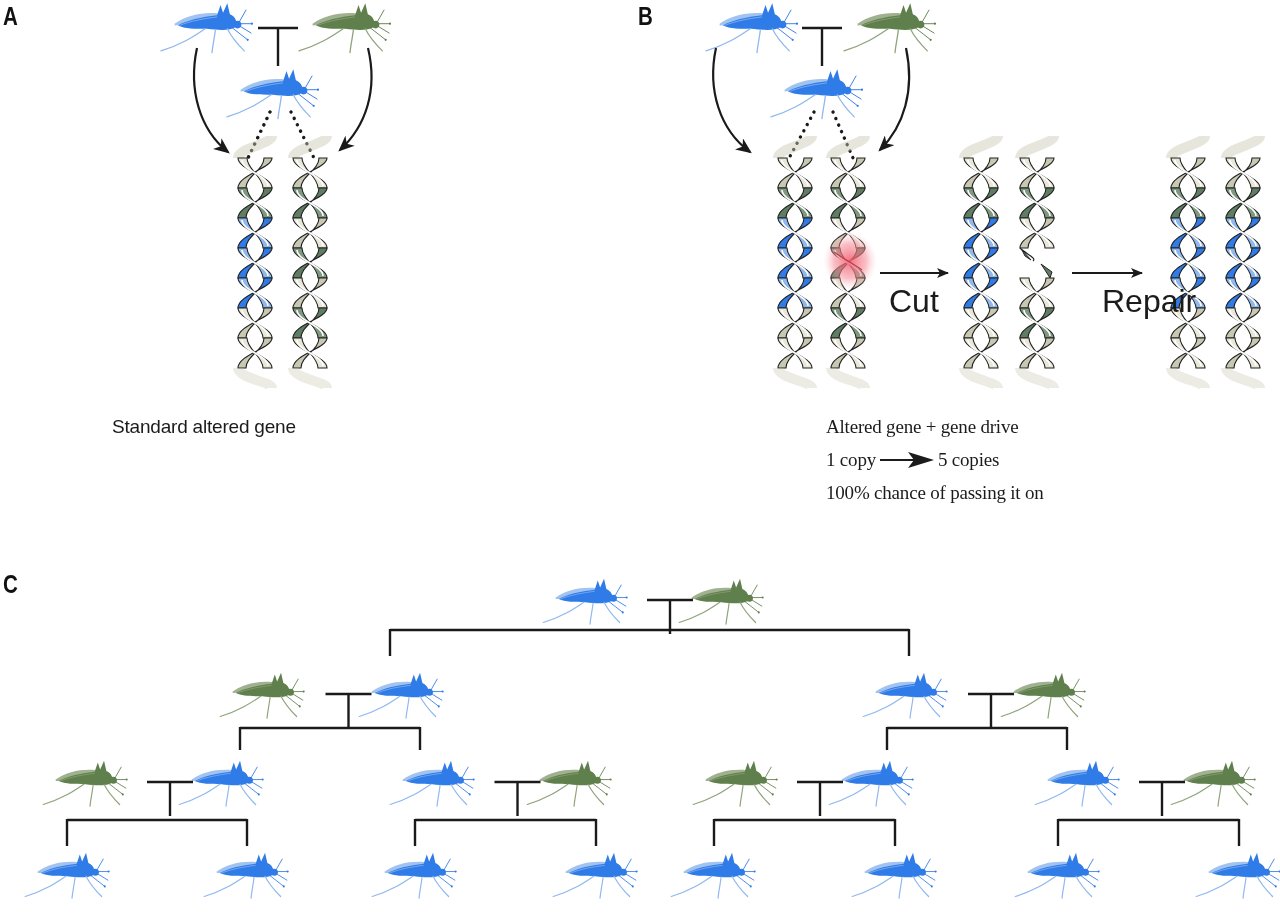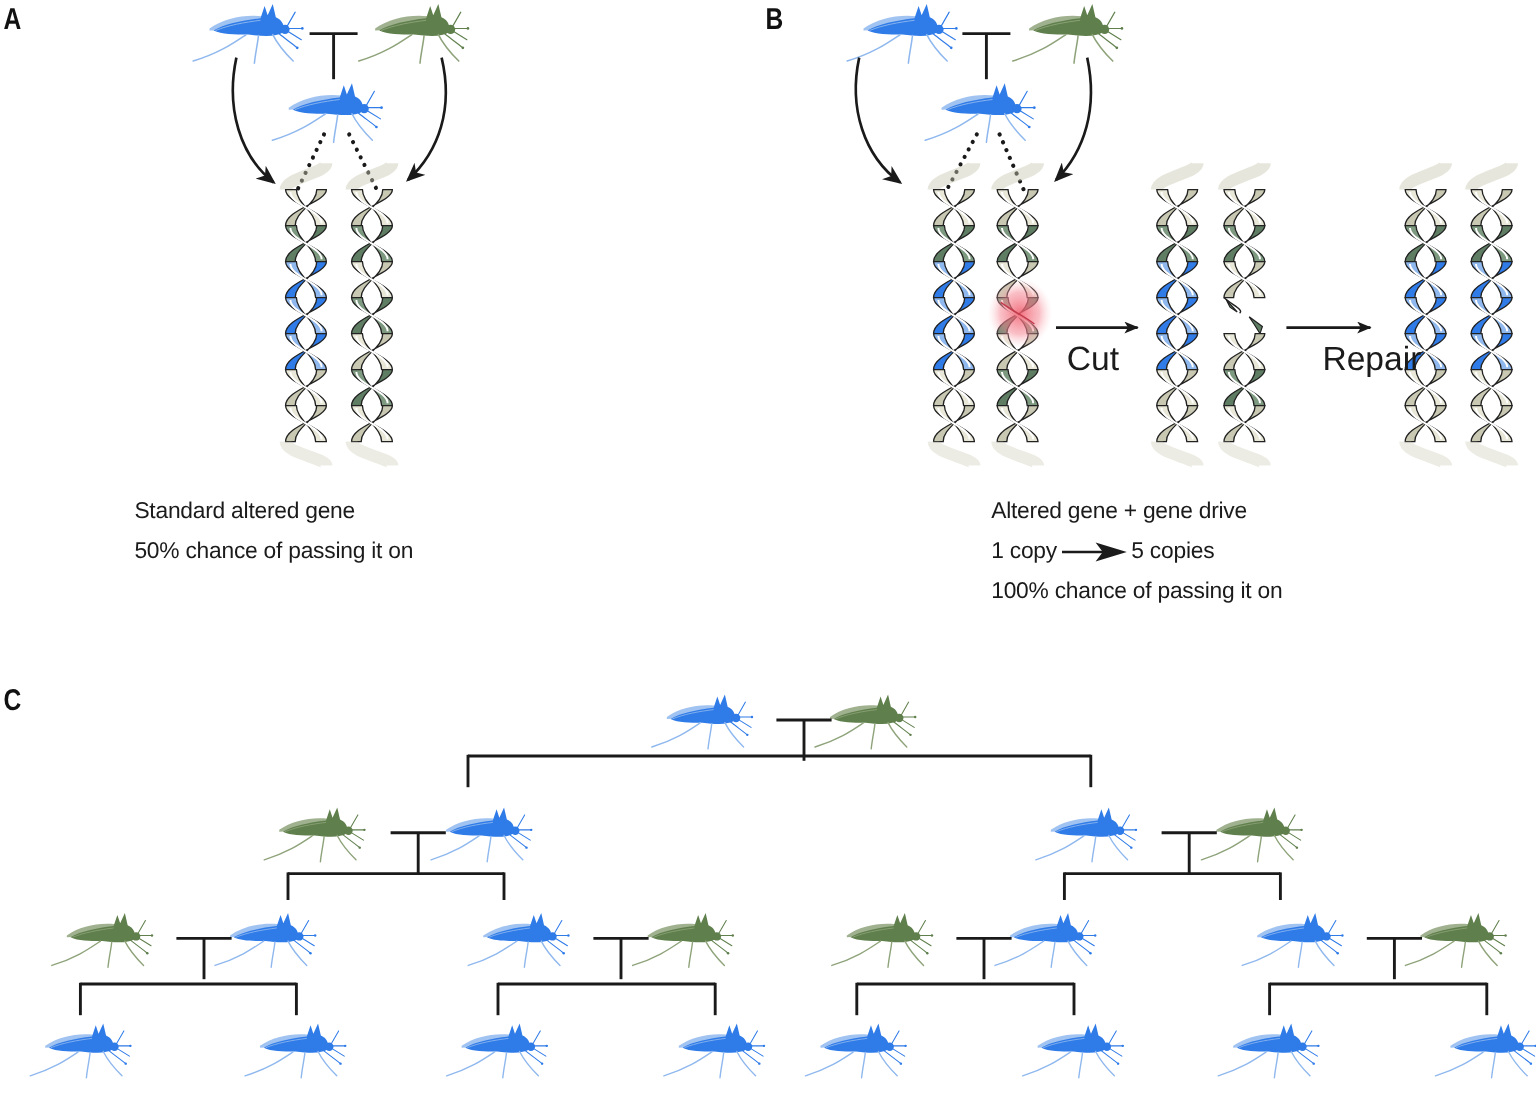--- a/index.html
+++ b/index.html
@@ -4,21 +4,21 @@
 <style>
   html, body { margin: 0; padding: 0; background: #ffffff; }
   body { width: 1280px; height: 916px; position: relative; overflow: hidden;
          font-family: "Liberation Sans", sans-serif; color: #1a1a1a; }
   #figure { position: absolute; left: 0; top: 0; width: 1280px; height: 916px; }
   .panel-label { position: absolute; font-family: "Liberation Sans", sans-serif;
                  font-weight: bold; font-size: 25px; color: #111; transform: scaleX(0.82); transform-origin: left top; }
   .caption { position: absolute; font-family: "Liberation Sans", sans-serif;
              font-size: 19px; line-height: 33px; color: #1b1b1b; letter-spacing: -0.2px; }
   .caption div { white-space: nowrap; }
-  .step-label { position: absolute; font-family: "Liberation Sans", sans-serif; font-size: 28px; color: #1b1b1b; }
+  .step-label { position: absolute; font-family: "Liberation Sans", sans-serif; font-size: 32px; color: #1b1b1b; }
 </style>
 </head>
 <body>
 
 <svg id="figure" xmlns="http://www.w3.org/2000/svg" width="1280" height="916" viewBox="0 0 1280 916">
   <defs>
 
     <symbol id="mosq" viewBox="-60 -32 120 64" overflow="visible">
       <g class="mosq-body">
 
@@ -1023,23 +1023,22 @@
       </g>
     </g>
 </svg>
 
 <div class="panel-label" style="left:3px; top:2px;">A</div>
 <div class="panel-label" style="left:638px; top:2px;">B</div>
 <div class="panel-label" style="left:3px; top:570px;">C</div>
 
 <div class="caption" style="left:112px; top:410px;">
   <div>Standard altered gene</div>
-  <div>50% chance of passing it on</div>
 </div>
-<div class="caption" style="left:826px; top:410px;">
+<div class="caption" style="left:826px; top:410px;font-family:Liberation Serif, serif;">
   <div>Altered gene + gene drive</div>
   <div style="display:flex; align-items:center;text-align:right;">
     <span>1 copy</span>
     <svg width="58" height="20" viewBox="0 0 58 20" style="margin:0 2px;">
       <line x1="2" y1="10" x2="40" y2="10" stroke="#1b1b1b" stroke-width="2.2"></line>
       <path d="M30,2 L56,10 L30,18 L36,10 Z" fill="#1b1b1b"></path>
     </svg>
     <span>5 copies</span>
   </div>
   <div>100% chance of passing it on</div>

